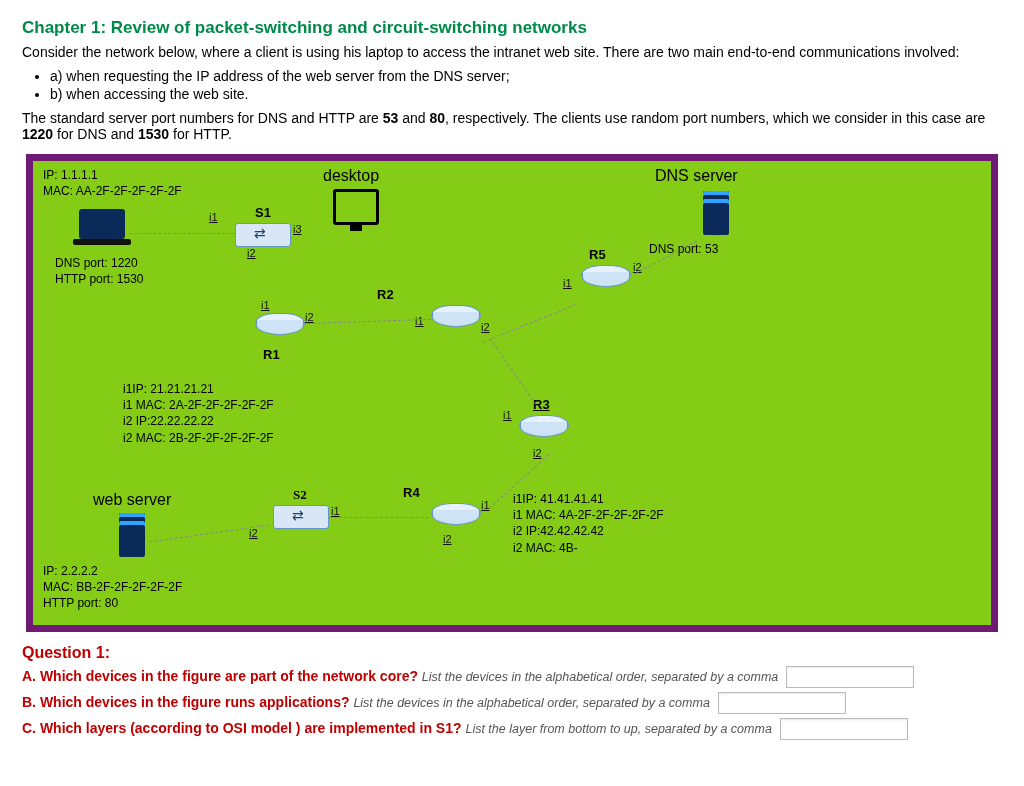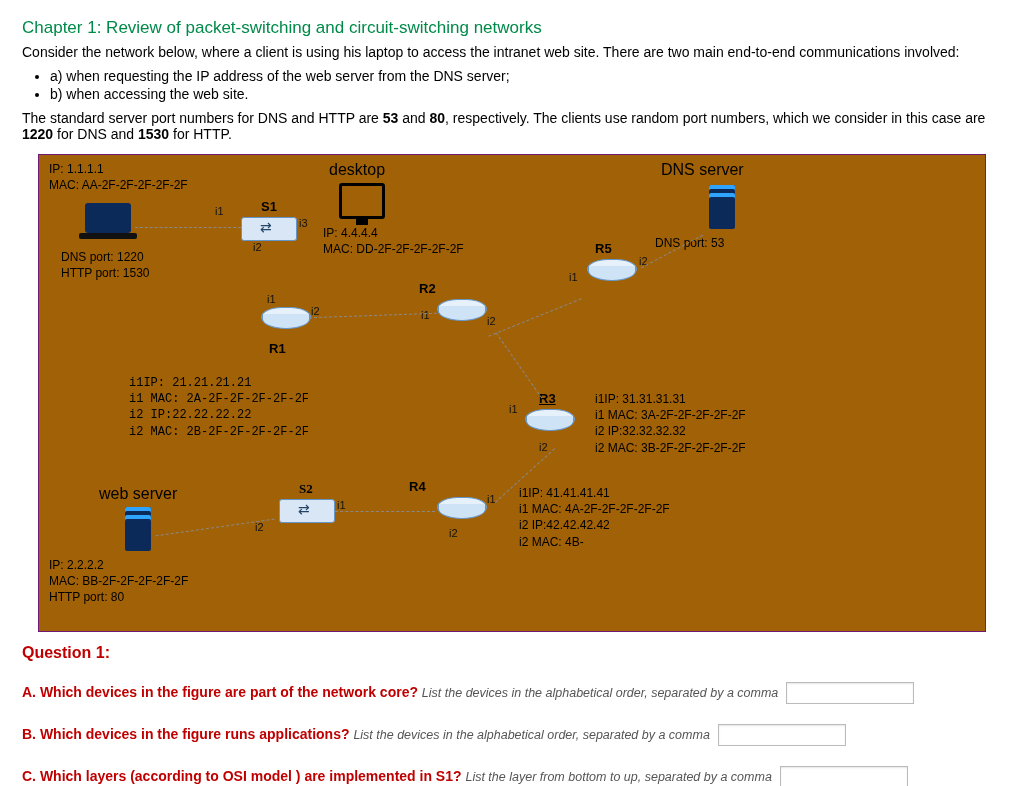--- a/index.html
+++ b/index.html
@@ -7,34 +7,34 @@
     padding: 18px 22px;
     font-family: Arial, Helvetica, sans-serif;
     font-size: 14px;
     color: #000;
     background: #fff;
     width: 1024px;
     box-sizing: border-box;
   }
   .chapter-title {
     color: #008a4a;
-    font-weight: normal;
+    font-weight: bold;
     font-size: 17px;
     margin: 0 0 6px 0;
   }
   .intro, .post-list, .ports-note { font-size: 14px; margin: 4px 0 8px 0; }
   ul.scenarios { margin: 4px 0 8px 28px; padding: 0; }
   ul.scenarios li { margin: 2px 0; }
   .diagram {
-    border: 1px solid #701a75;
-    margin: 12px 16px;
+    border: 7px solid #701a75;
+    margin: 12px 4px;
     padding: 14px;
     position: relative;
     height: 478px;
-    background: #a16207;
+    background: #84cc16;
     box-sizing: border-box;
   }
   .node {
     position: absolute;
     font-size: 12px;
     line-height: 1.35;
     white-space: nowrap;
   }
   .lbl { position: absolute; font-size: 13px; font-weight: 600; }
   .lbl.big { font-size: 16px; font-weight: 500; }
@@ -46,25 +46,25 @@
   
   .laptop { width: 46px; height: 30px; background:#0b2a5a; border-radius:3px; position:relative; }
   .laptop::after { content:""; position:absolute; left:-6px; right:-6px; bottom:-6px; height:6px; background:#111; border-radius:2px; }
   .monitor { width:40px; height:30px; border:3px solid #000; border-radius:3px; position:relative; }
   .monitor::after { content:""; position:absolute; left:14px; top:33px; width:12px; height:6px; background:#000; }
   .server { width:26px; height:44px; background:#0b2a5a; border-radius:2px; position:relative; box-shadow:inset 0 4px 0 #2ea3ff, inset 0 8px 0 #0b2a5a, inset 0 12px 0 #2ea3ff; }
   .switch { width:54px; height:22px; background:#d8e6f5; border:1px solid #6596c9; border-radius:3px; position:relative; }
   .switch::before { content:"⇄"; position:absolute; left:18px; top:1px; font-size:14px; color:#246; }
   .router { width:48px; height:18px; background:#e6f1fb; border:1px solid #6596c9; border-radius:50%/60%; position:relative; }
   .router::after { content:""; position:absolute; left:0; right:0; top:6px; height:14px; background:#cfe3f6; border:1px solid #6596c9; border-top:none; border-radius:0 0 24px 24px/0 0 10px 10px; }
-  .ifc { position:absolute; font-size:11px; color:#111; }
+  .ifc { position:absolute; font-size:11px; color:#111;text-decoration:underline; }
   .dash { border-top:1px dashed #888; position:absolute; }
   
   .q-title { color:#c00000; font-weight:bold; font-size:16px; margin-top:6px; }
-  .q-line { font-size:14px; margin:20px 0; }
+  .q-line { font-size:14px; margin:4px 0; }
   .q-line .lead { color:#c00000; font-weight:bold; }
   .q-line .hint { color:#555; font-style: italic; font-size:12.5px; }
   input.answer {
     border:1px solid #bbb;
     box-shadow: inset 0 1px 2px rgba(0,0,0,.1);
     height:18px; width:120px; margin-left:4px;
     font-size:12px; padding:1px 3px;
   }
 </style>
 </head>
@@ -99,24 +99,20 @@
       <div class="switch"></div>
     </div>
   <span class="ifc" style="left:176px; top:50px;">i1</span>
   <span class="ifc" style="left:260px; top:62px;">i3</span>
   <span class="ifc" style="left:214px; top:86px;">i2</span>
 
   <div class="lbl big" style="left:290px; top:6px;">desktop</div>
   <div class="icon-box" style="left:300px; top:28px;">
       <div class="monitor"></div>
     </div>
-  <div class="node" style="left:284px; top:70px;">
-    <div>IP: 4.4.4.4</div>
-    <div>MAC: DD-2F-2F-2F-2F-2F</div>
-  </div>
 
   <div class="lbl big" style="left:622px; top:6px;">DNS server</div>
   <div class="icon-box" style="left:670px; top:30px;">
       <div class="server"></div>
     </div>
   <div class="node" style="left:616px; top:80px;">DNS port: 53</div>
 
   <div class="lbl" style="left:556px; top:86px;">R5</div>
   <div class="icon-box" style="left:548px; top:104px;">
       <div class="router"></div>
@@ -124,45 +120,39 @@
   <span class="ifc" style="left:530px; top:116px;">i1</span>
   <span class="ifc" style="left:600px; top:100px;">i2</span>
 
   <div class="icon-box" style="left:222px; top:152px;">
       <div class="router"></div>
     </div>
   <div class="lbl" style="left:230px; top:186px;text-align:right;">R1</div>
   <span class="ifc" style="left:228px; top:138px;">i1</span>
   <span class="ifc" style="left:272px; top:150px;">i2</span>
 
-  <div class="lbl" style="left:380px; top:126px;">R2</div>
+  <div class="lbl" style="left:344px; top:126px;">R2</div>
   <div class="icon-box" style="left:398px; top:144px;">
       <div class="router"></div>
     </div>
   <span class="ifc" style="left:382px; top:154px;">i1</span>
   <span class="ifc" style="left:448px; top:160px;">i2</span>
-  <div class="node" style="left:90px; top:220px;font-family:Liberation Mono, monospace;">
+  <div class="node" style="left:90px; top:220px;">
     <div>i1IP: 21.21.21.21</div>
     <div>i1 MAC: 2A-2F-2F-2F-2F-2F</div>
     <div>i2 IP:22.22.22.22</div>
     <div>i2 MAC: 2B-2F-2F-2F-2F-2F</div>
   </div>
 
   <div class="lbl" style="left:500px; top:236px;text-decoration:underline;">R3</div>
   <div class="icon-box" style="left:486px; top:254px;">
       <div class="router"></div>
     </div>
   <span class="ifc" style="left:470px; top:248px;">i1</span>
   <span class="ifc" style="left:500px; top:286px;">i2</span>
-  <div class="node" style="left:556px; top:236px;">
-    <div>i1IP: 31.31.31.31</div>
-    <div>i1 MAC: 3A-2F-2F-2F-2F-2F</div>
-    <div>i2 IP:32.32.32.32</div>
-    <div>i2 MAC: 3B-2F-2F-2F-2F-2F</div>
-  </div>
 
   <div class="lbl" style="left:370px; top:324px;">R4</div>
   <div class="icon-box" style="left:398px; top:342px;">
       <div class="router"></div>
     </div>
   <span class="ifc" style="left:448px; top:338px;">i1</span>
   <span class="ifc" style="left:410px; top:372px;">i2</span>
   <div class="node" style="left:480px; top:330px;">
     <div>i1IP: 41.41.41.41</div>
     <div>i1 MAC: 4A-2F-2F-2F-2F-2F</div>

